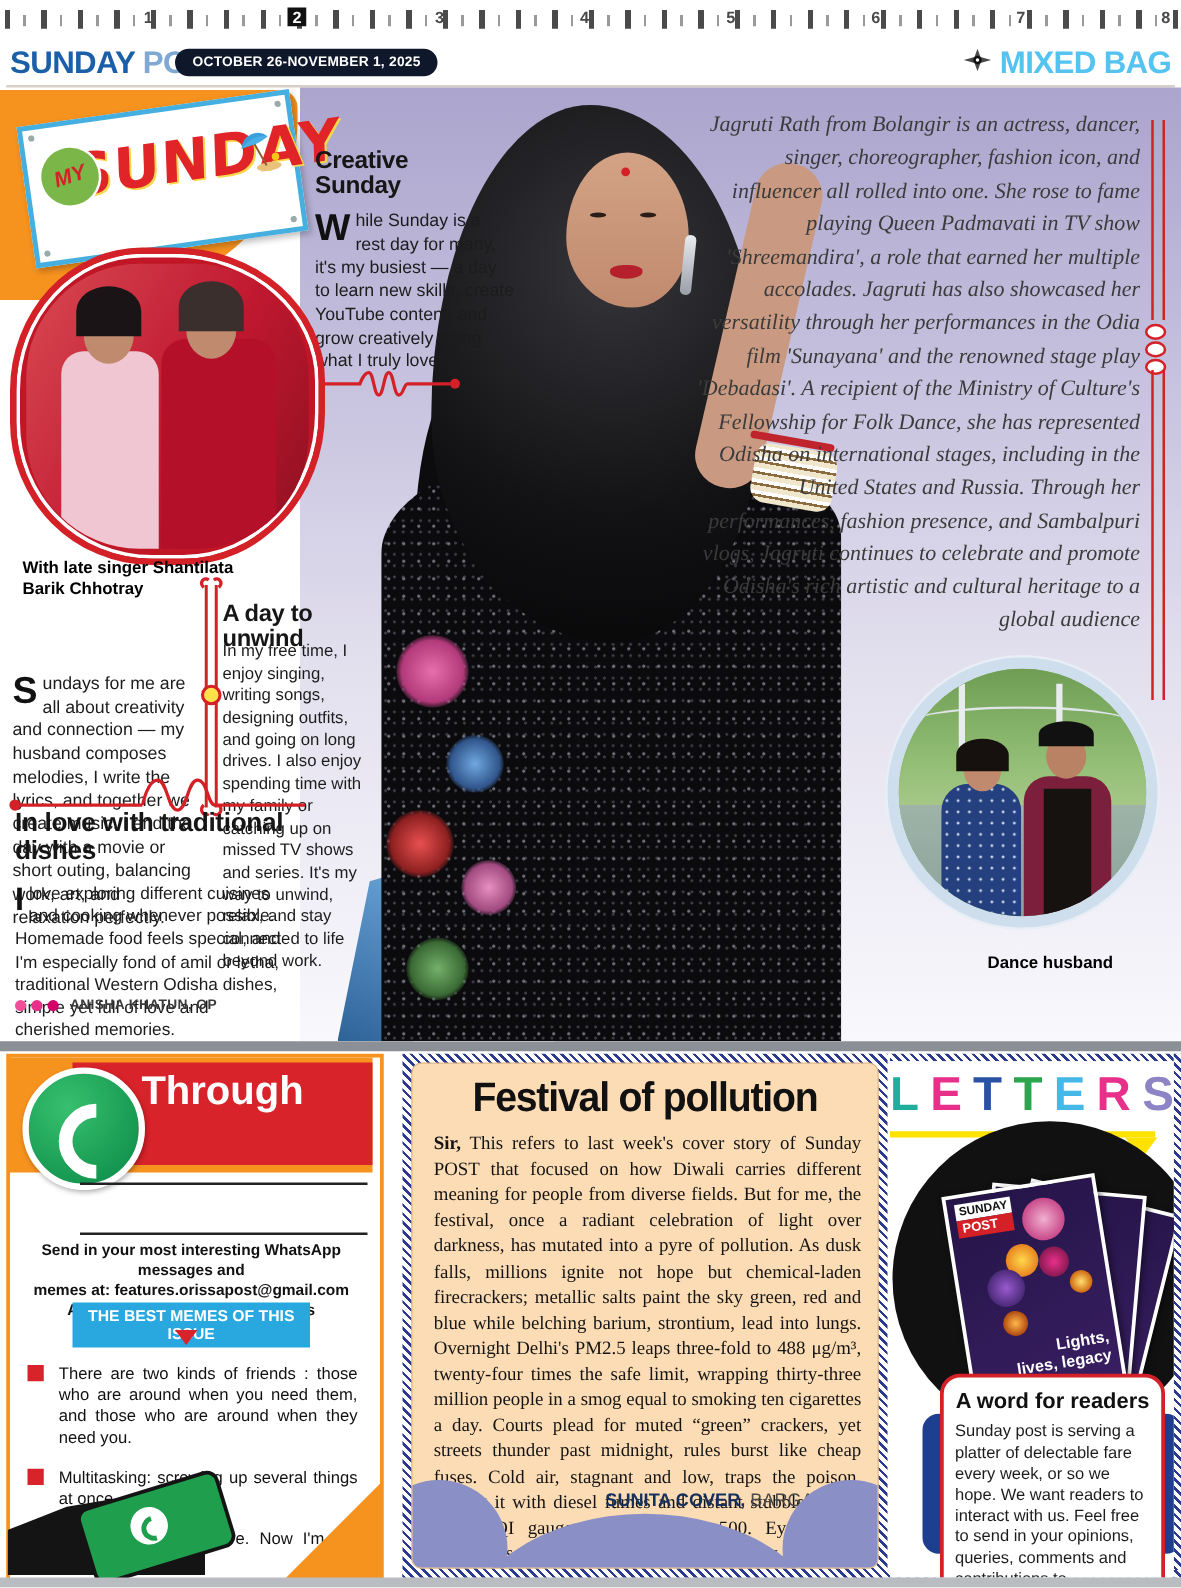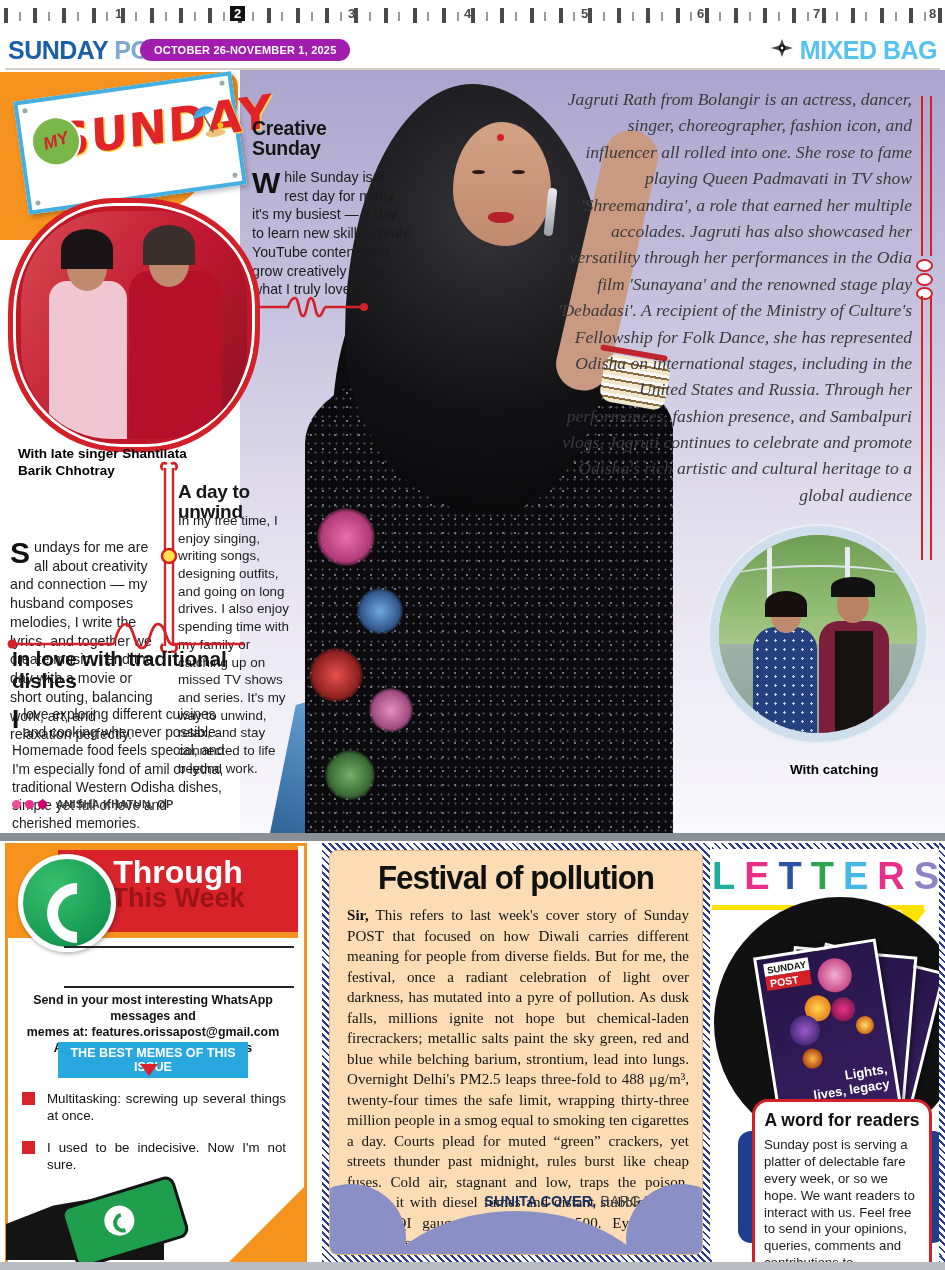--- a/index.html
+++ b/index.html
@@ -14,21 +14,21 @@
       repeating-linear-gradient(90deg,#4a4a4a 0 4px,transparent 4px 29.2px),
       repeating-linear-gradient(90deg,#9a9a9a 0 2px,transparent 2px 14.6px);
     background-size:945px 15px,945px 9px;
     background-position:4px 8px,4px 12px;background-repeat:no-repeat;}
   .rn{position:absolute;top:6px;font-size:13px;font-weight:bold;color:#4a4a4a;}
   .rn.hl{background:#111;color:#fff;padding:0 4px;}
 
   
   .masthead{left:8px;top:36px;font-size:25px;font-weight:bold;letter-spacing:-.5px;}
   .masthead .mh1{color:#1b5fa8;} .masthead .mh2{color:#7fa8d2;}
-  .datebadge{left:140px;top:39px;background:#a21caf;color:#fff;font-size:11px;font-weight:bold;
+  .datebadge{left:140px;top:39px;background:#0f172a;color:#fff;font-size:11px;font-weight:bold;
     padding:5px 14px;border-radius:14px;letter-spacing:.2px;}
   .section{right:8px;top:36px;display:flex;gap:6px;}
   .section .st{color:#55c3f0;font-size:25px;font-weight:bold;letter-spacing:-.5px;}
   .hdline{left:5px;top:68px;width:935px;height:2px;background:#d8cfc6;}
 
   
   .mainbg{left:240px;top:70px;width:705px;height:763px;
     background:linear-gradient(180deg,#aba4cd 0,#c6c1de 30%,#e4e1ef 62%,#f9f8fc 100%);}
   .graybar{left:0;top:833px;width:945px;height:8px;background:#8b9096;}
 
@@ -371,39 +371,42 @@
     <div class="cp-t1" style="left:48px"></div>
     <div class="cp-t2" style="left:126px"></div>
     <div class="cp-wom"></div>
     <div class="cp-whead"></div>
     <div class="cp-whair"></div>
     <div class="cp-man"></div>
     <div class="cp-tee"></div>
     <div class="cp-mhead"></div>
     <div class="cp-cap"></div>
   </div>
-  <div class="abs caption" style="left:790px;top:762px;width:140px">With catching</div>
+  <div class="abs caption" style="left:790px;top:762px;width:140px">Dance husband</div>
 
   <div class="abs wa">
     <div class="wa-or"></div>
     <div class="wa-banner">
       <span class="w1">Through</span>
-      <span class="w2">This Week</span>
     </div>
     <div class="wa-icon">
       <div class="wa-glyph"></div>
     </div>
     <div class="wa-line" style="top:100px"></div>
     <div class="wa-line" style="top:140px"></div>
     <div class="wa-send">Send in your most interesting WhatsApp messages and
 memes at: features.orissapost@gmail.com
 And we will publish the best ones</div>
     <div class="wa-badge">THE BEST MEMES OF THIS ISSUE</div>
     <div class="wa-tri"></div>
     <div class="memes">
+      <div class="meme">
+        <span class="sq"></span>
+        <span class="mt">There are two kinds of friends : those who are around when you need them, and those who are around when they need you.</span>
+      </div>
       <div class="meme">
         <span class="sq"></span>
         <span class="mt">Multitasking: screwing up several things at once.</span>
       </div>
       <div class="meme">
         <span class="sq"></span>
         <span class="mt">I used to be indecisive. Now I'm not sure.</span>
       </div>
 
     </div>

